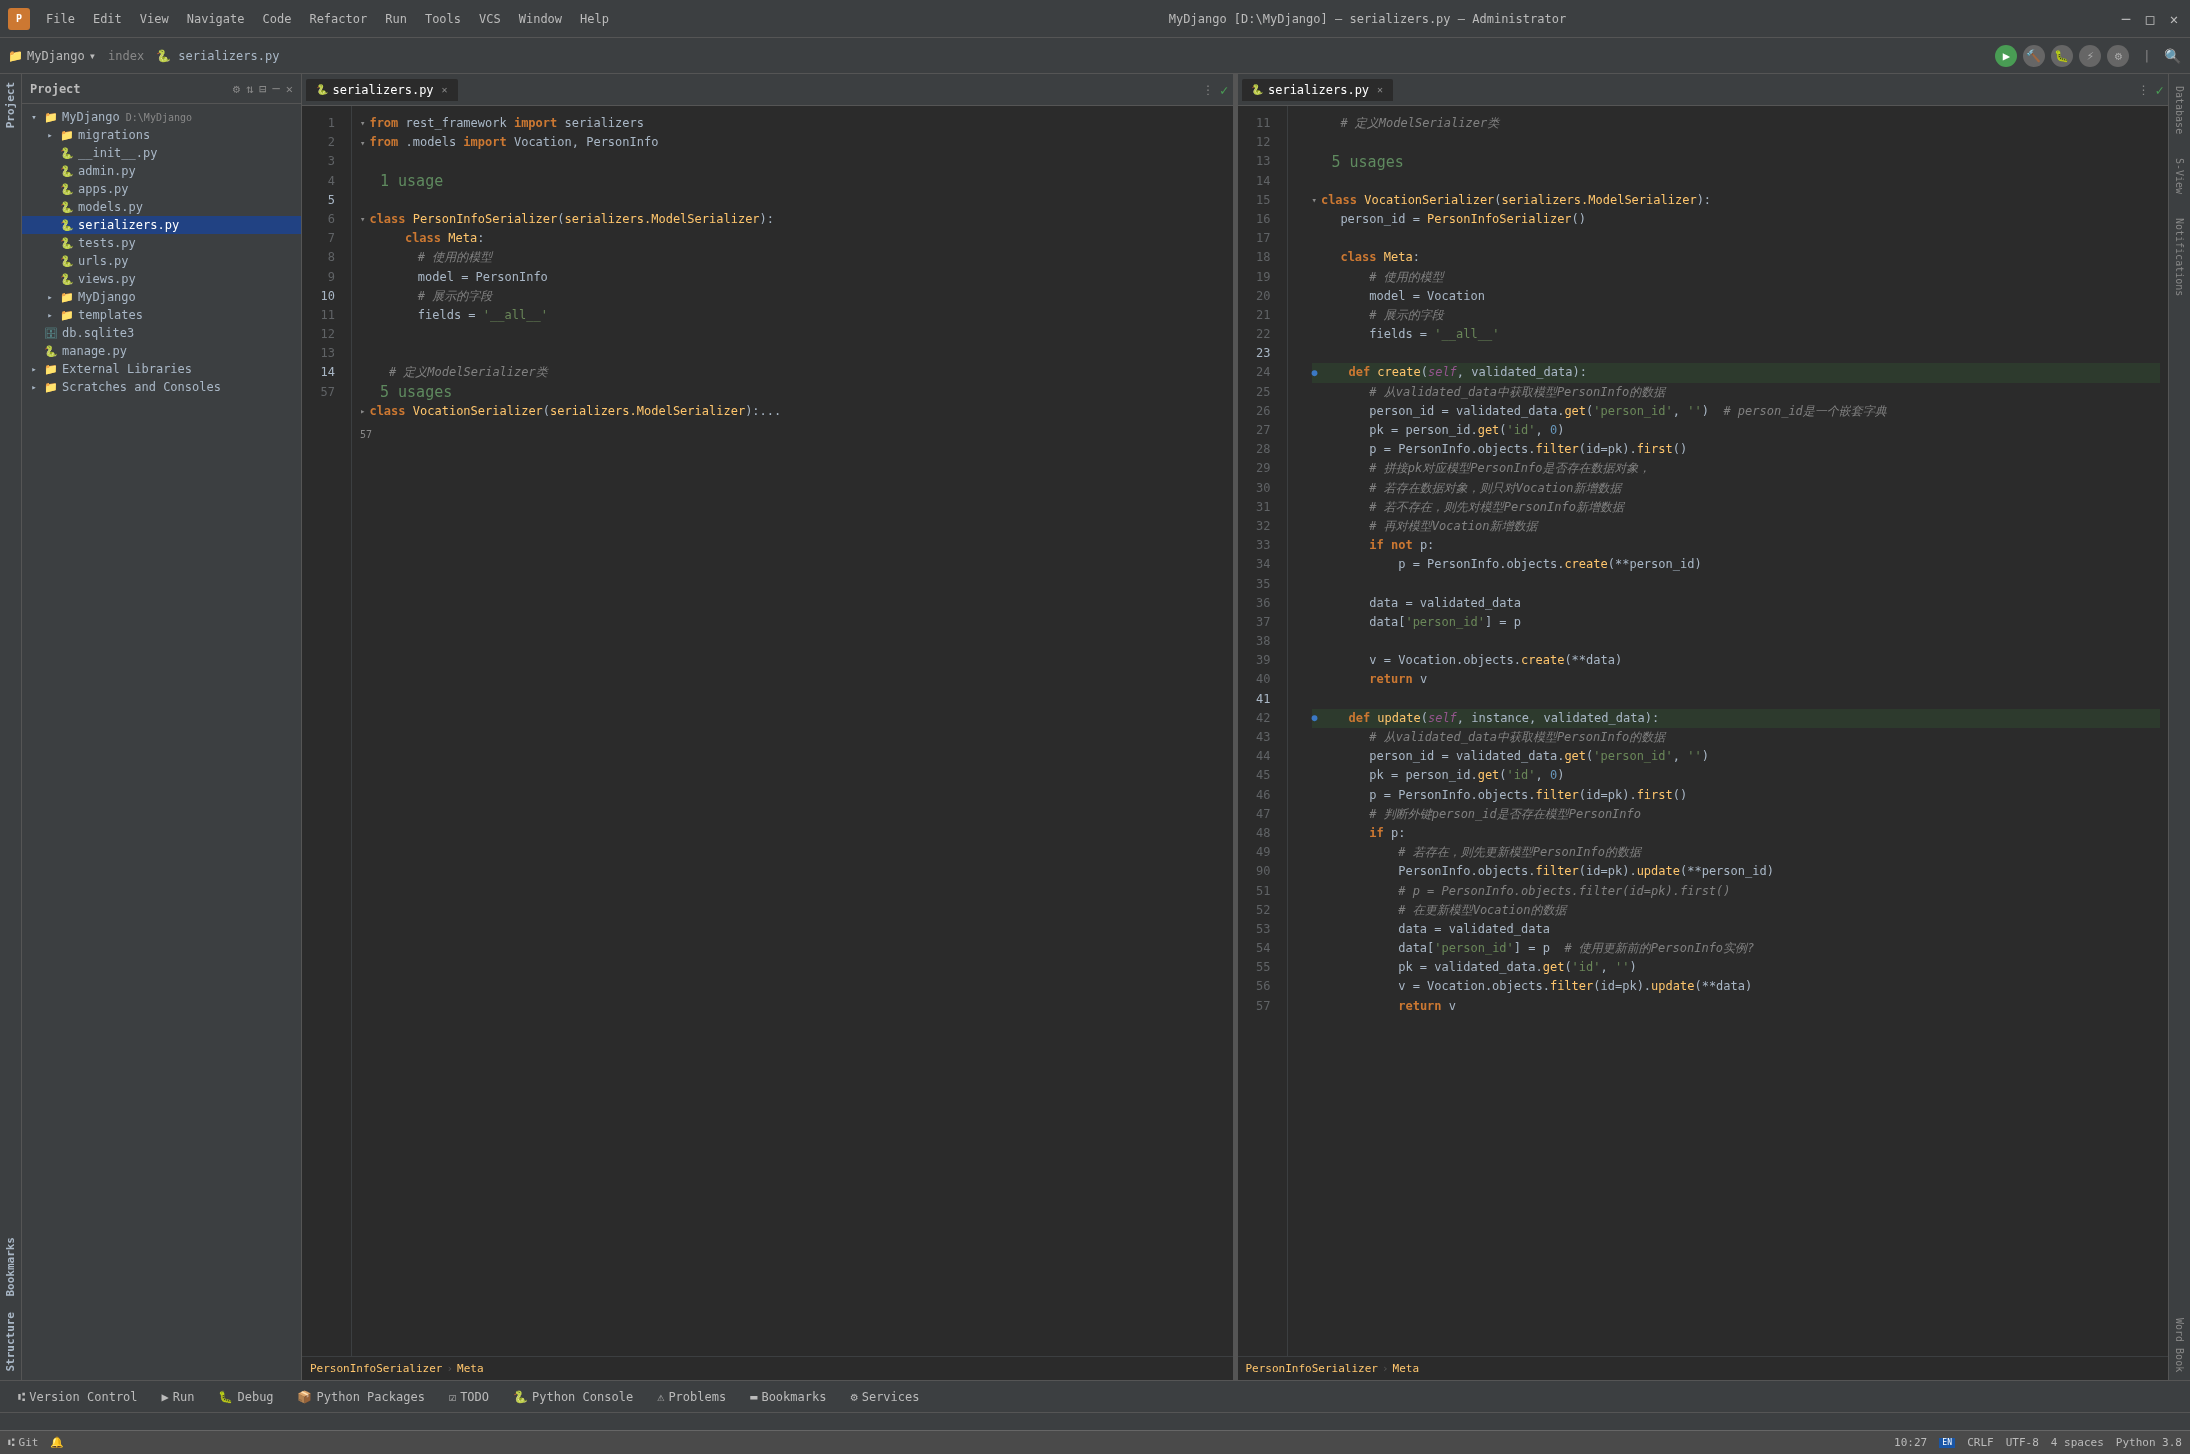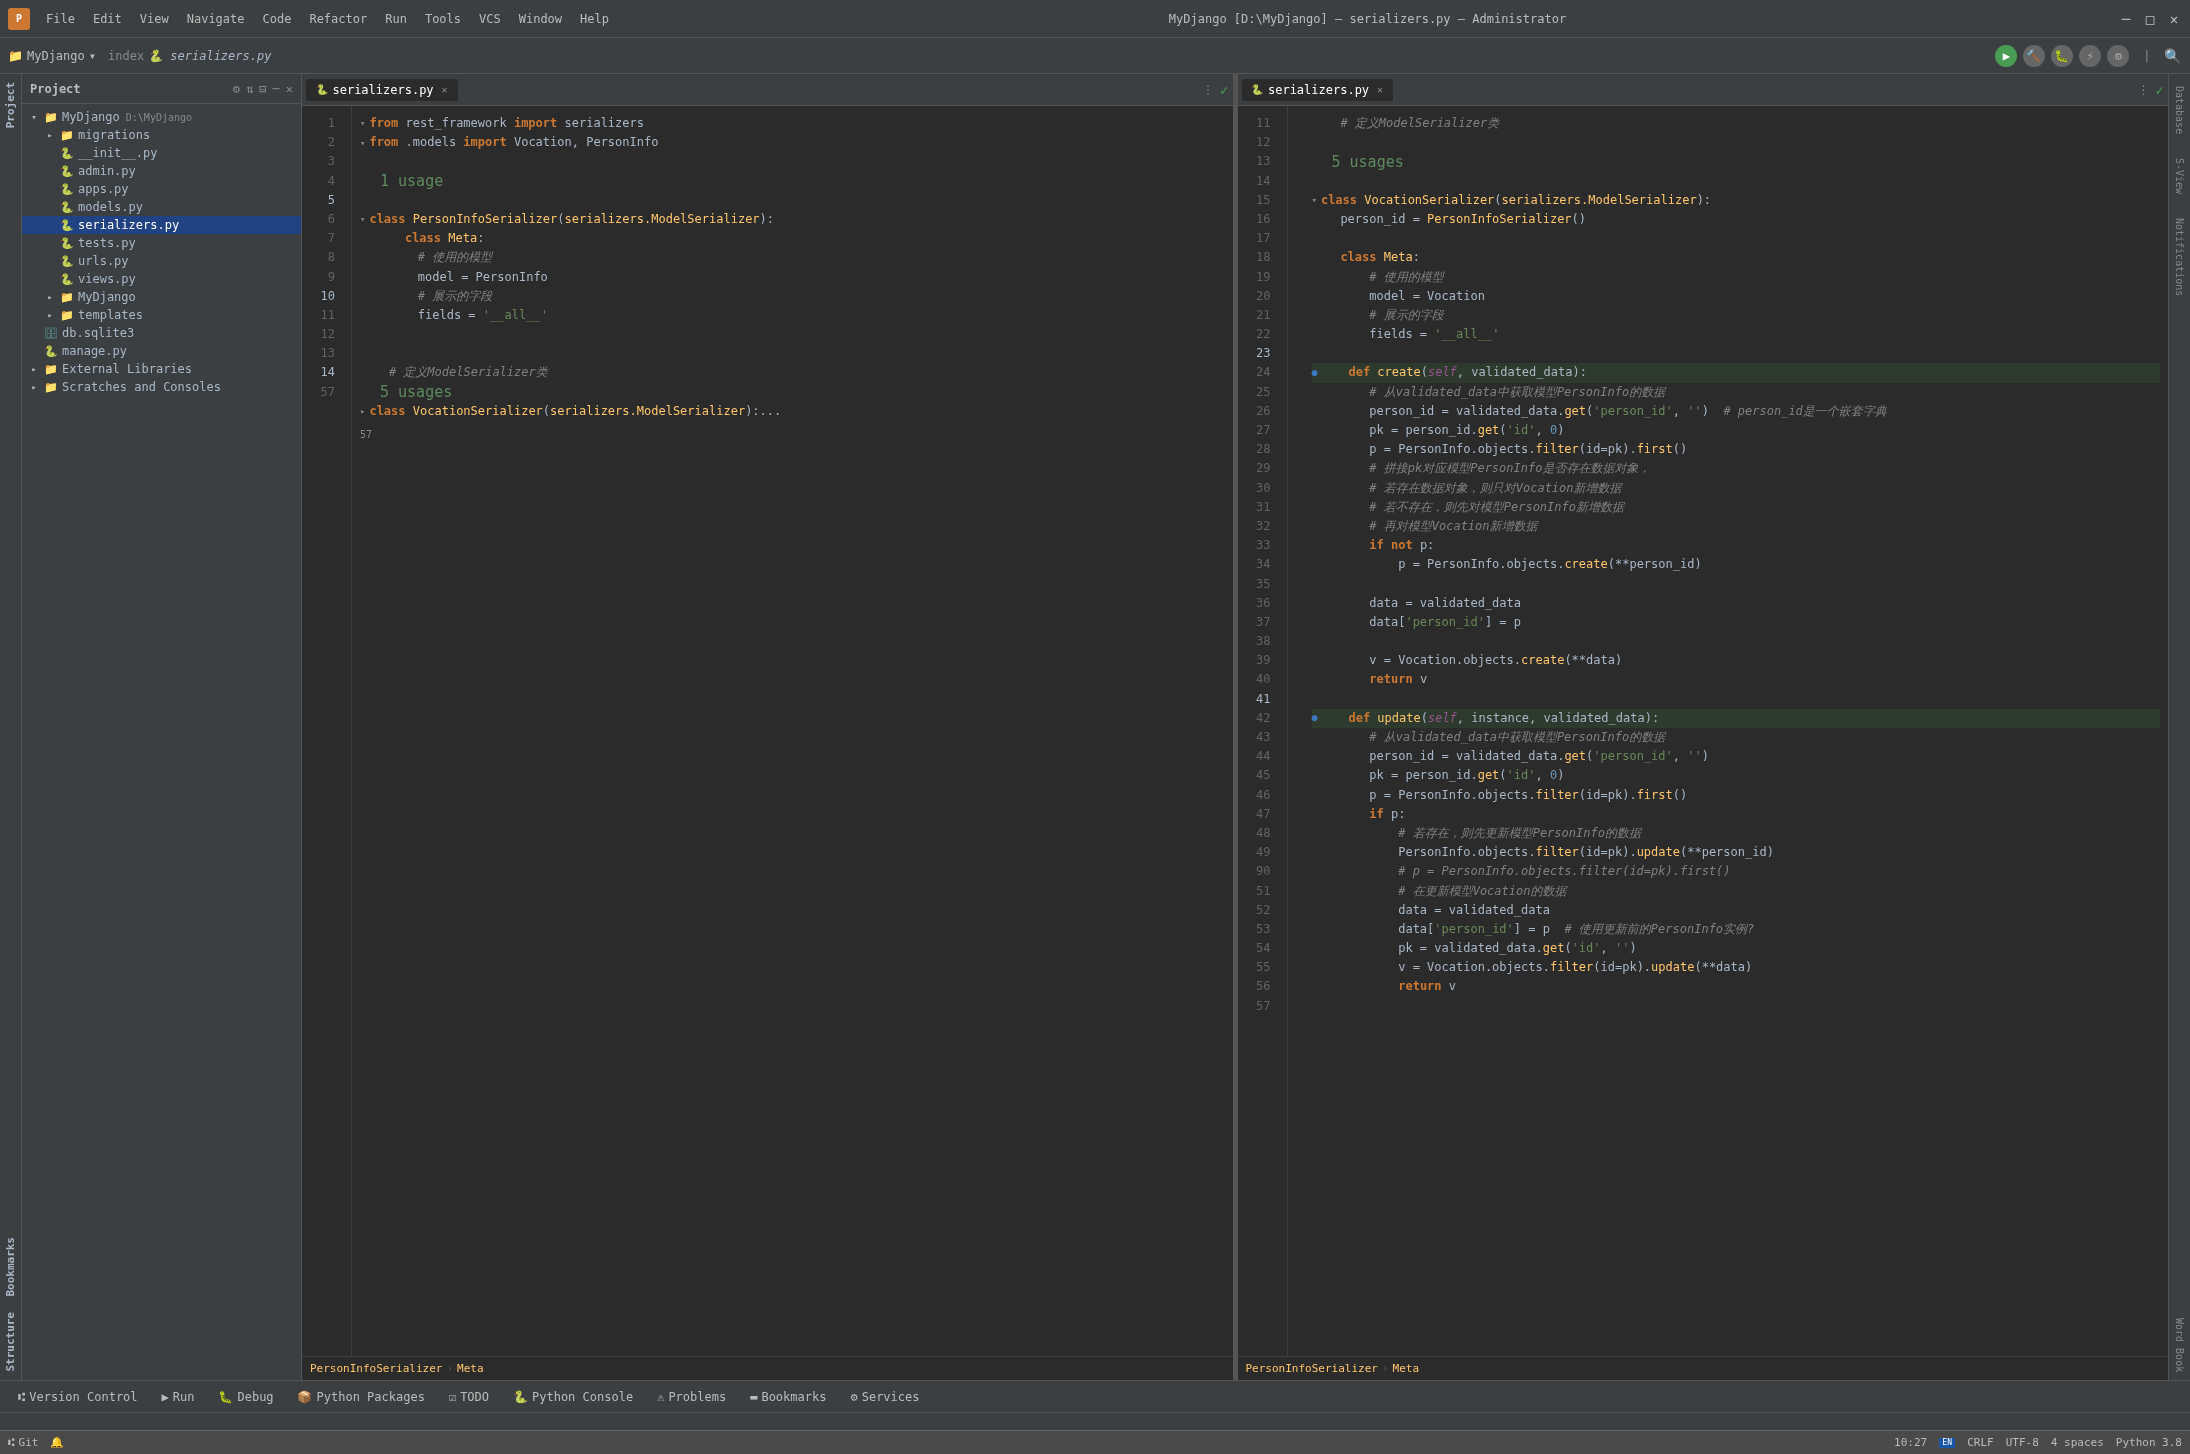--- a/index.html
+++ b/index.html
@@ -369,21 +369,21 @@
     <div class="win-btn">✕</div>
   </div>
 </div>
 
 <div class="toolbar">
   <div class="toolbar-project">
     <span>📁</span>
     <span>MyDjango</span>
     <span>▾</span>
     <span style="margin-left:8px; color:#888;">index</span>
-    <span style="font-style:italic;">
+    <span style="margin-left:8px;">
       <span style="color:#cc7832;">🐍</span>
       <span style="color:#a9b7c6;">serializers.py</span>
     </span>
   </div>
   <div class="toolbar-run-area">
     <div class="run-btn green">▶</div>
     <div class="run-btn gray">🔨</div>
     <div class="run-btn gray">🐛</div>
     <div class="run-btn gray">⚡</div>
     <div class="run-btn gray">⚙</div>
@@ -775,20 +775,21 @@
               </div>
 
               <div class="code-line"><span class="base">        </span><span class="comment"># 从validated_data中获取模型PersonInfo的数据</span></div>
 
               <div class="code-line"><span class="base">        person_id = validated_data.</span><span class="fn">get</span><span class="base">(</span><span class="str">'person_id'</span><span class="base">, </span><span class="str">''</span><span class="base">)</span></div>
 
               <div class="code-line"><span class="base">        pk = person_id.</span><span class="fn">get</span><span class="base">(</span><span class="str">'id'</span><span class="base">, </span><span class="num">0</span><span class="base">)</span></div>
 
               <div class="code-line"><span class="base">        p = PersonInfo.objects.</span><span class="fn">filter</span><span class="base">(id=pk).</span><span class="fn">first</span><span class="base">()</span></div>
 
+              <div class="code-line"><span class="base">        </span><span class="comment"># 判断外键person_id是否存在模型PersonInfo</span></div>
 
               <div class="code-line"><span class="base">        </span><span class="kw">if</span><span class="base"> p:</span></div>
 
               <div class="code-line"><span class="base">            </span><span class="comment"># 若存在，则先更新模型PersonInfo的数据</span></div>
 
               <div class="code-line"><span class="base">            PersonInfo.objects.</span><span class="fn">filter</span><span class="base">(id=pk).</span><span class="fn">update</span><span class="base">(**person_id)</span></div>
 
               <div class="code-line"><span class="base">            </span><span class="comment"># p = PersonInfo.objects.filter(id=pk).first()</span></div>
 
               <div class="code-line"><span class="base">            </span><span class="comment"># 在更新模型Vocation的数据</span></div>

